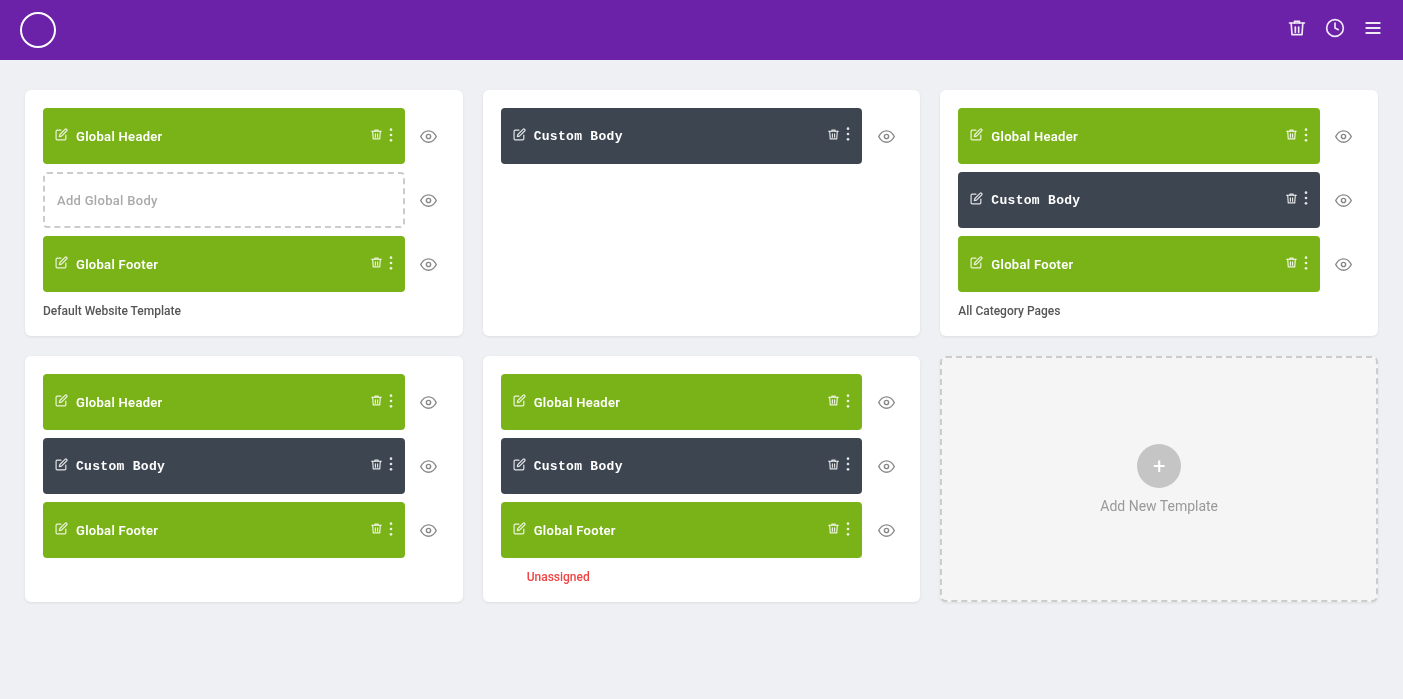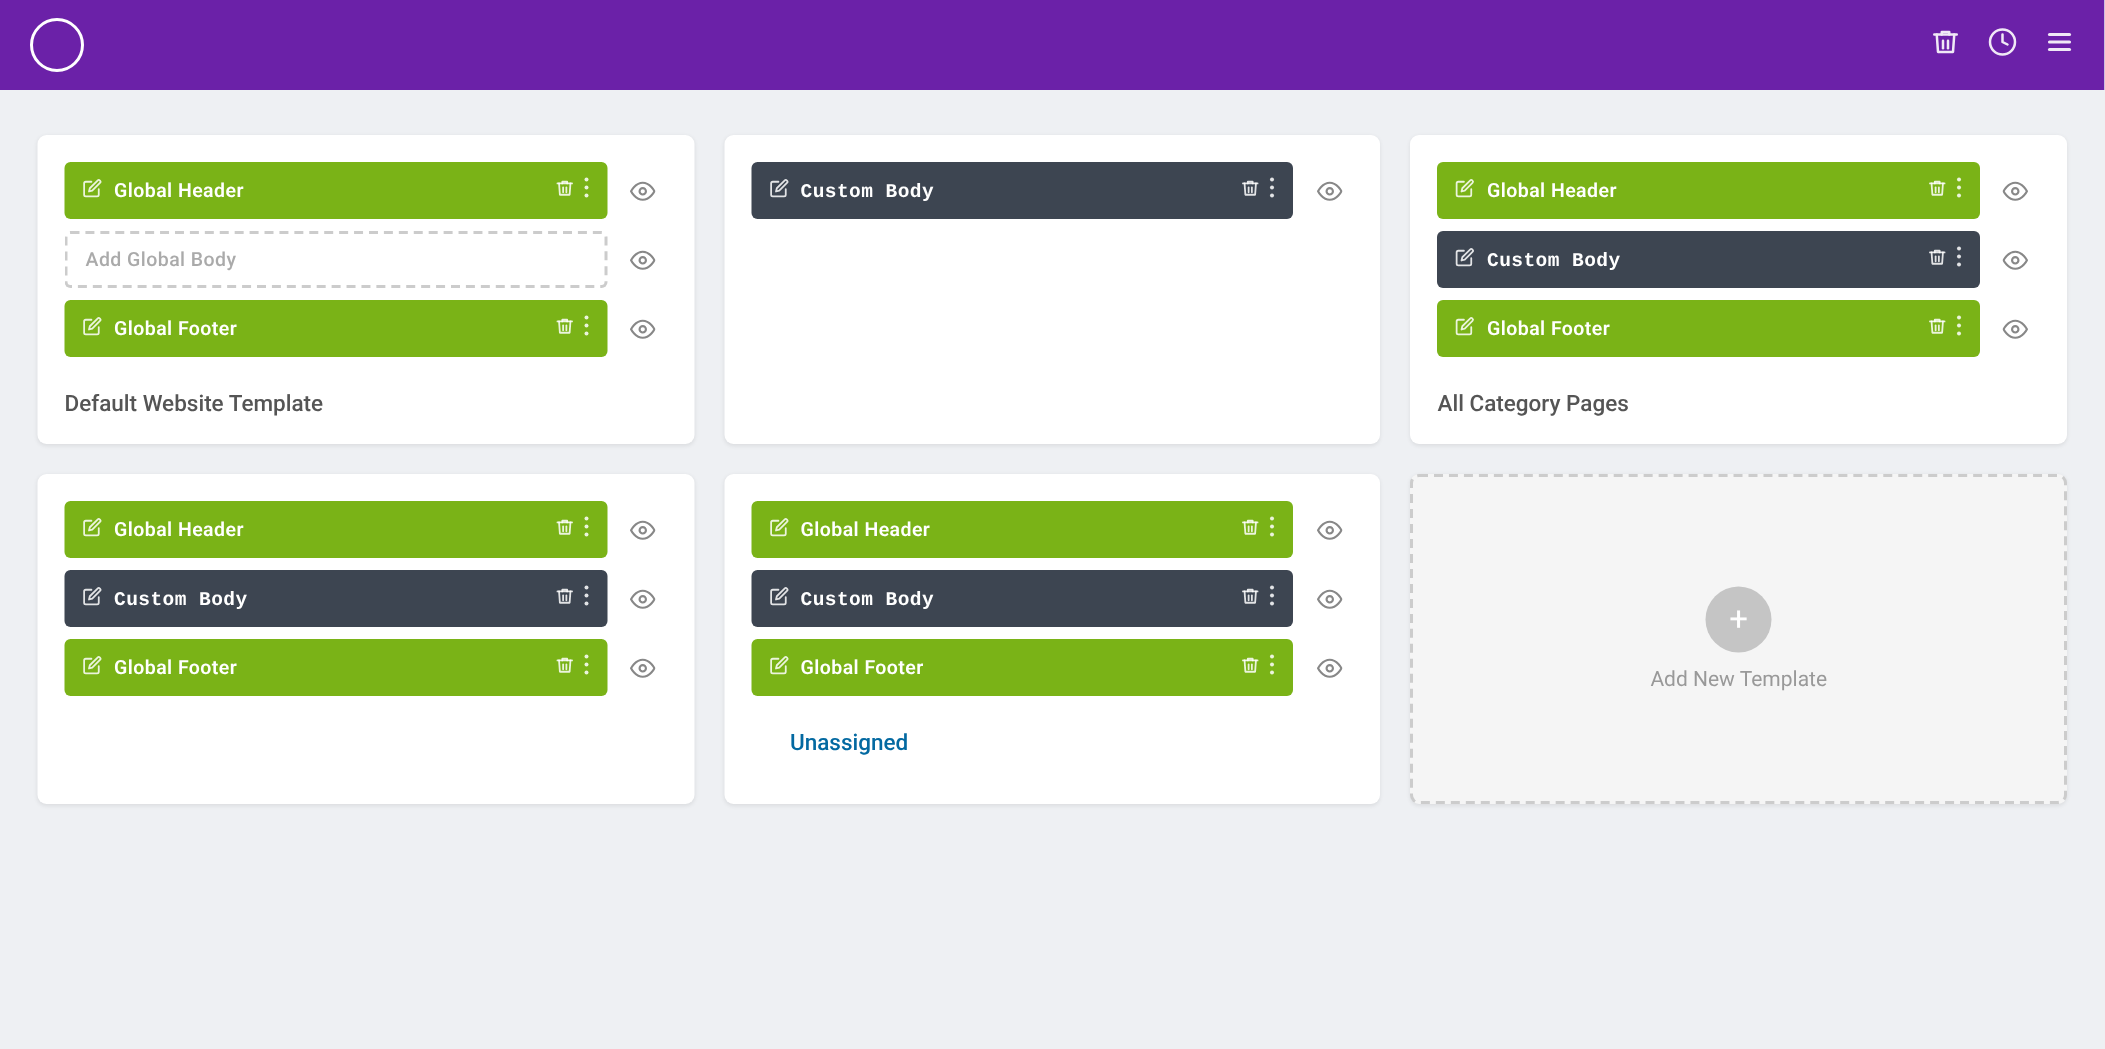--- a/index.html
+++ b/index.html
@@ -87,21 +87,21 @@
       align-items: center;
       margin-bottom: 8px;
       gap: 8px;
     }
     .template-row:last-of-type {
       margin-bottom: 0;
     }
 
     .row-button {
       flex: 1;
-      height: 38px;
+      height: 56px;
       border-radius: 4px;
       display: flex;
       align-items: center;
       justify-content: space-between;
       padding: 0 12px;
       cursor: pointer;
       border: none;
     }
     .row-button.green {
       background: #7ab317;
@@ -158,27 +158,27 @@
       display: flex;
       align-items: center;
       justify-content: center;
       cursor: pointer;
       font-size: 16px;
       color: #888;
       flex-shrink: 0;
     }
 
     .template-name {
-      font-size: 15px;
+      font-size: 12px;
       color: #555;
-      margin-top: 22px;
+      margin-top: 12px;
       font-weight: 500;
     }
     .template-name.unassigned {
-      color: #0369a1;
+      color: #ef4444;
       padding-left: 26px;
     }
 
     
     .add-new-inner {
       display: flex;
       flex-direction: column;
       align-items: center;
       gap: 10px;
     }

